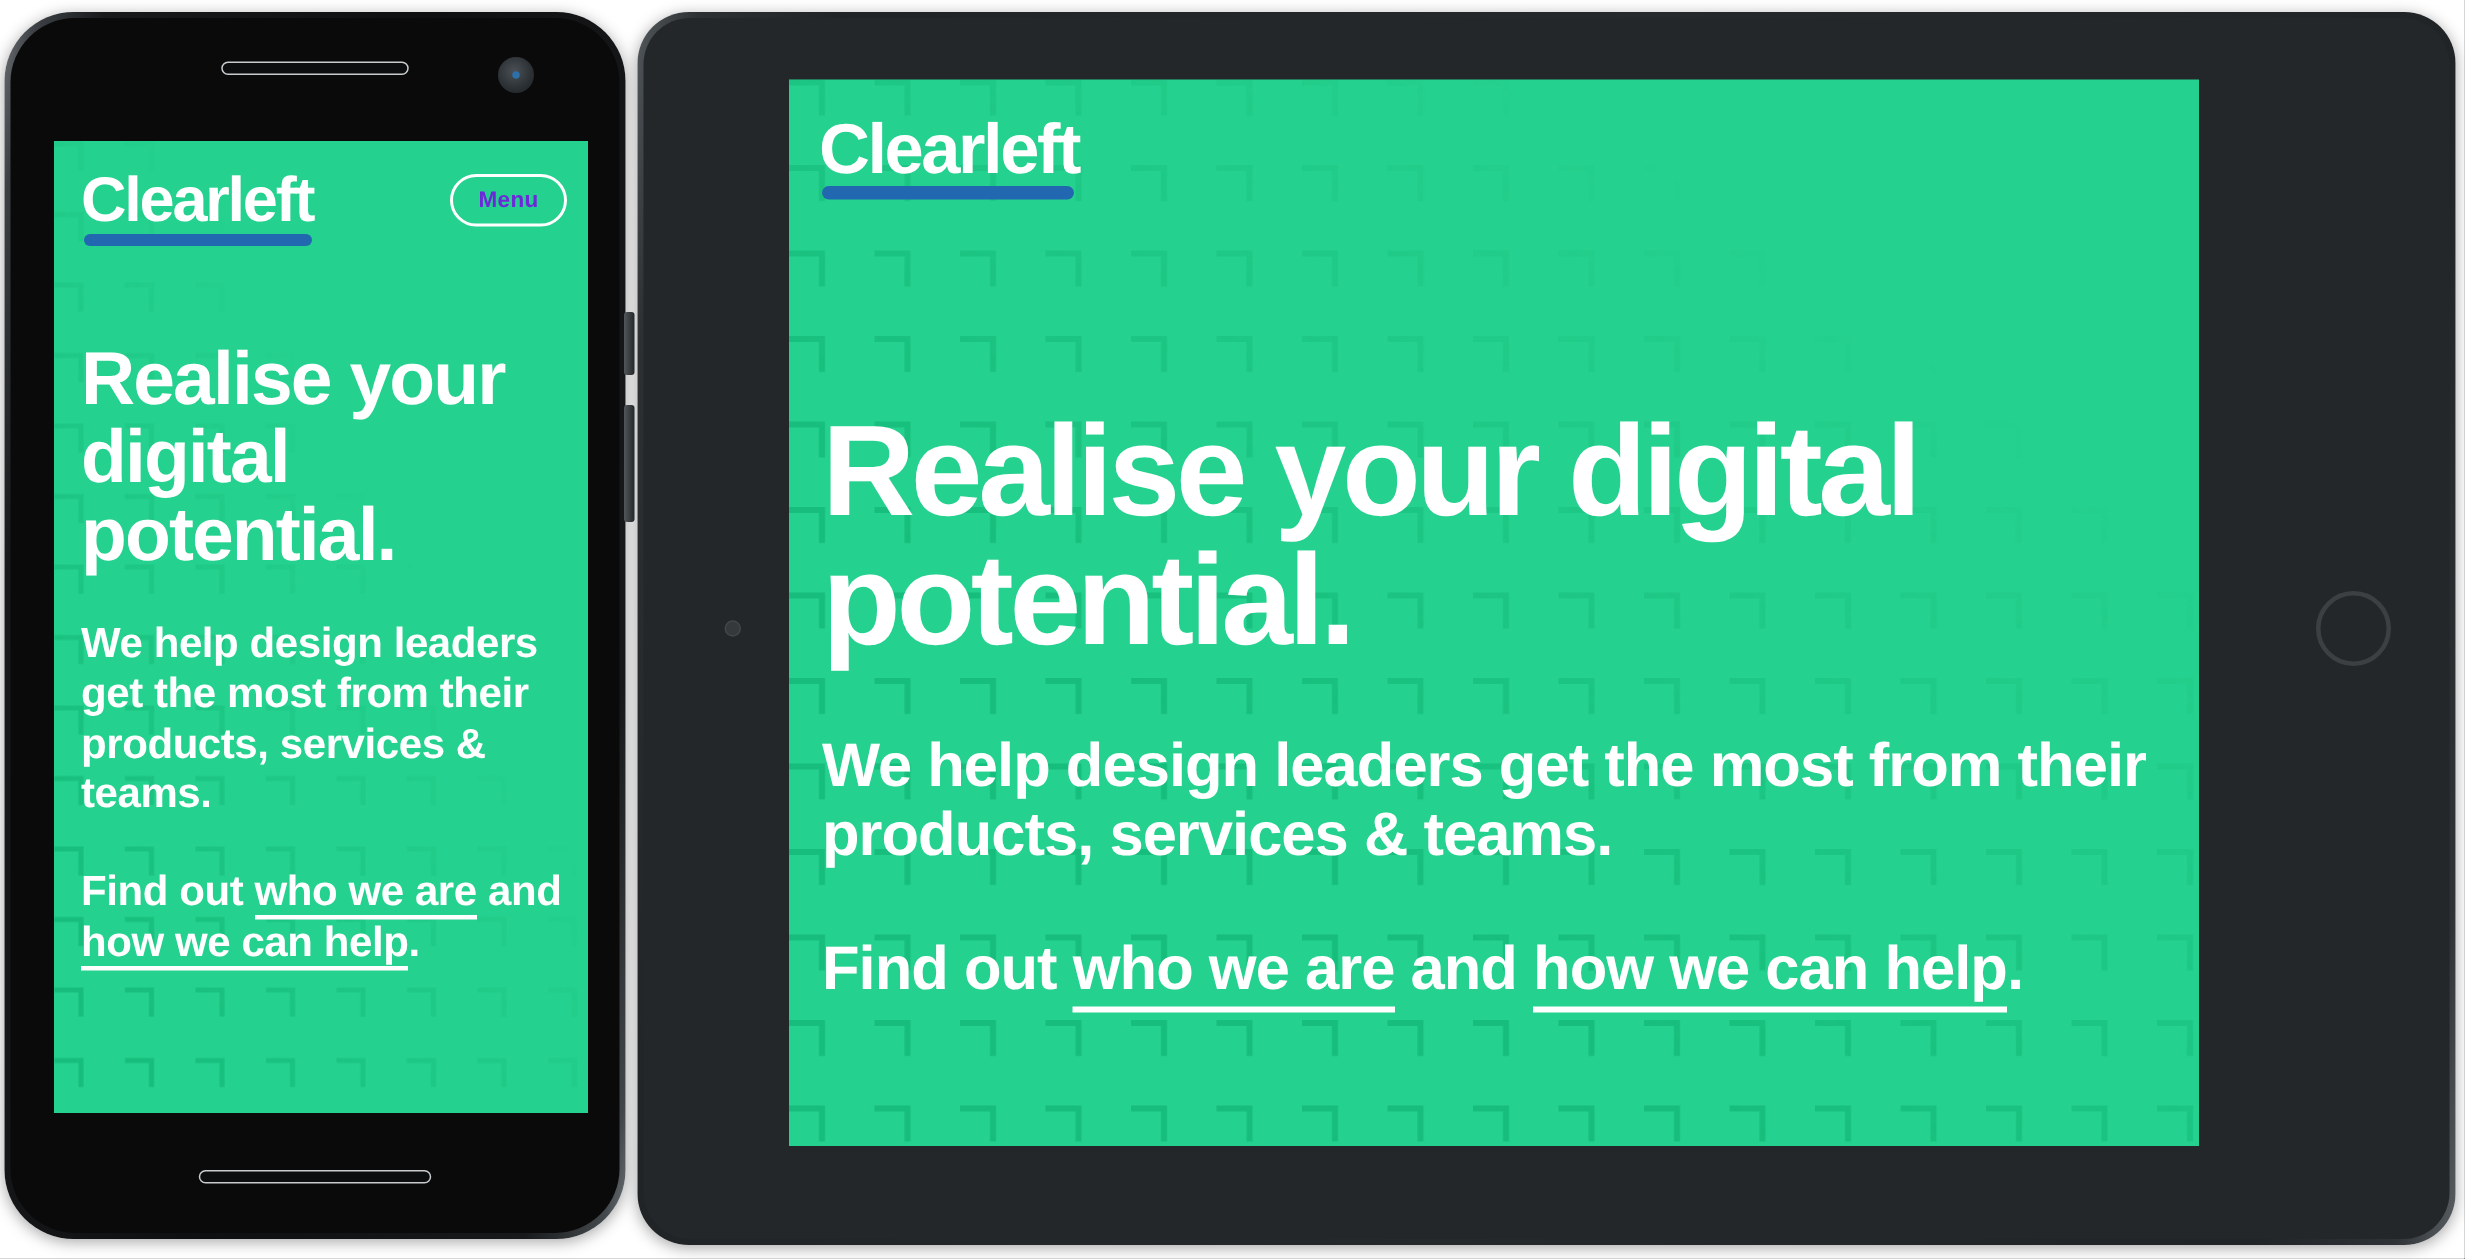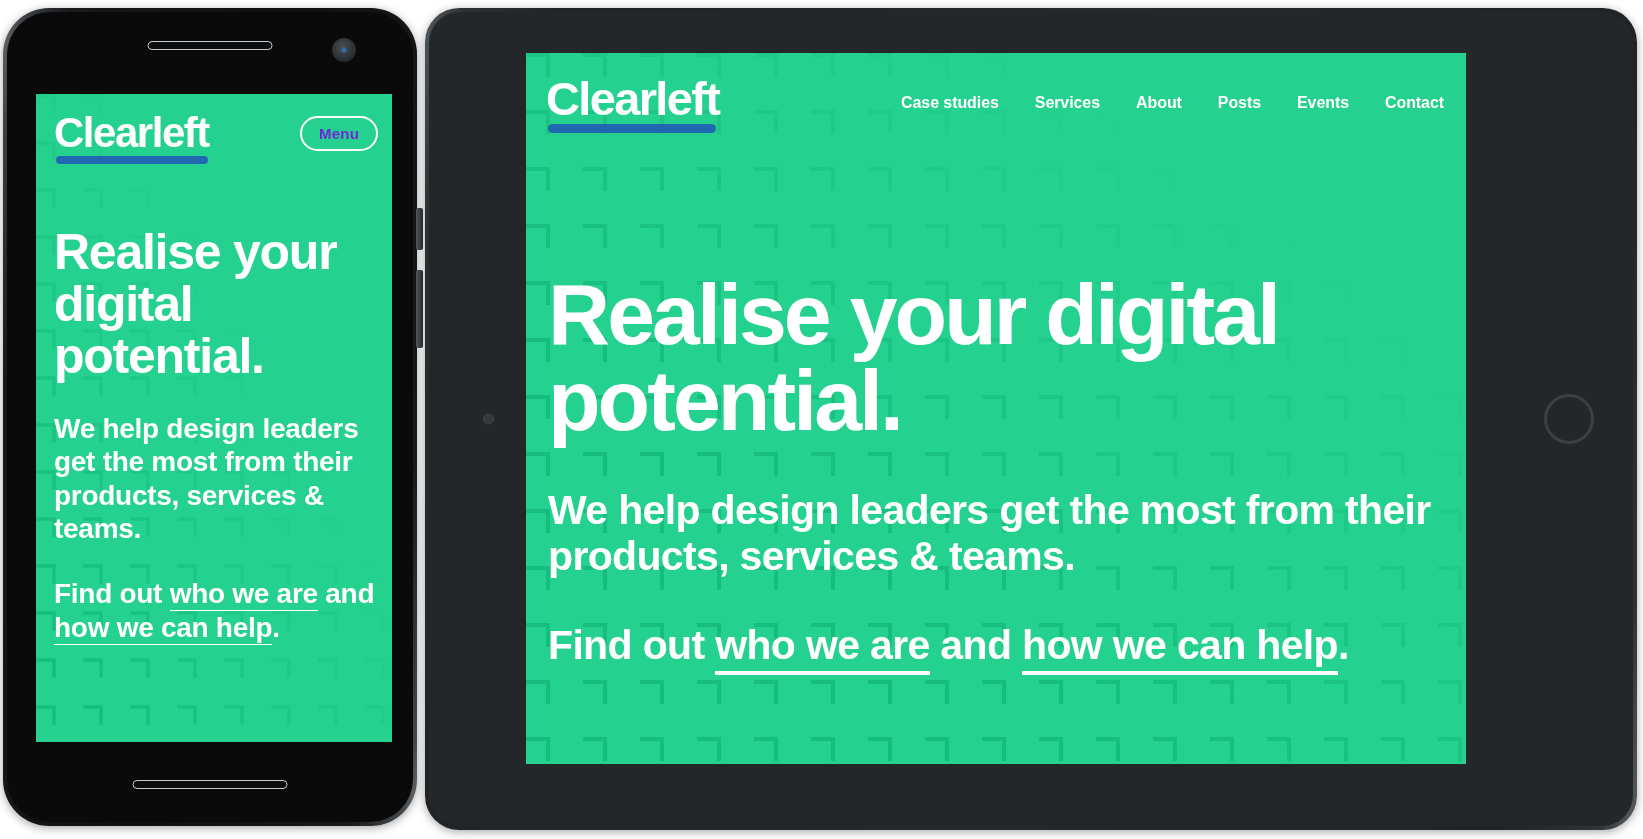--- a/index.html
+++ b/index.html
@@ -186,21 +186,21 @@
   }
   .t-find {
     color: #fff; font-weight: bold;
     font-size: 41px; line-height: 1.13;
     letter-spacing: -0.016em;
   }
 
   
   .ylink {
     color: #fff; text-decoration: none;
-    border-bottom: 1px solid #ffffff;
+    border-bottom: 3px solid #ffffff;
     padding-bottom: 1px;
     white-space: nowrap;
   }
   .t-find .ylink { border-bottom-width: 4px; padding-bottom: 3px; }
 </style>
 </head>
 <body>
 
 <div class="stage">
 
@@ -275,28 +275,20 @@
           </defs>
           <rect x="0" y="0" width="940" height="711" fill="url(#pat-t)" mask="url(#mask-t)"></rect>
         </svg>
 
         <div class="site">
           <div class="t-header">
             <div class="logo-wrap t-logo">
               <div class="logo-text">Clearleft</div>
               <div class="logo-underline"></div>
             </div>
-            <nav class="t-nav">
-              <a href="#">Case studies</a>
-              <a href="#">Services</a>
-              <a href="#">About</a>
-              <a href="#">Posts</a>
-              <a href="#">Events</a>
-              <a href="#">Contact</a>
-            </nav>
           </div>
 
           <div class="t-body">
             <h1 class="t-h1">Realise your digital potential.</h1>
             <p class="t-lede">We help design leaders get the most from their products, services &amp; teams.</p>
             <p class="t-find"><span>Find out </span><a href="#" class="ylink">who we are</a><span> and </span><a href="#" class="ylink">how we can help</a><span>.</span></p>
           </div>
         </div>
       </div>
     </div>

